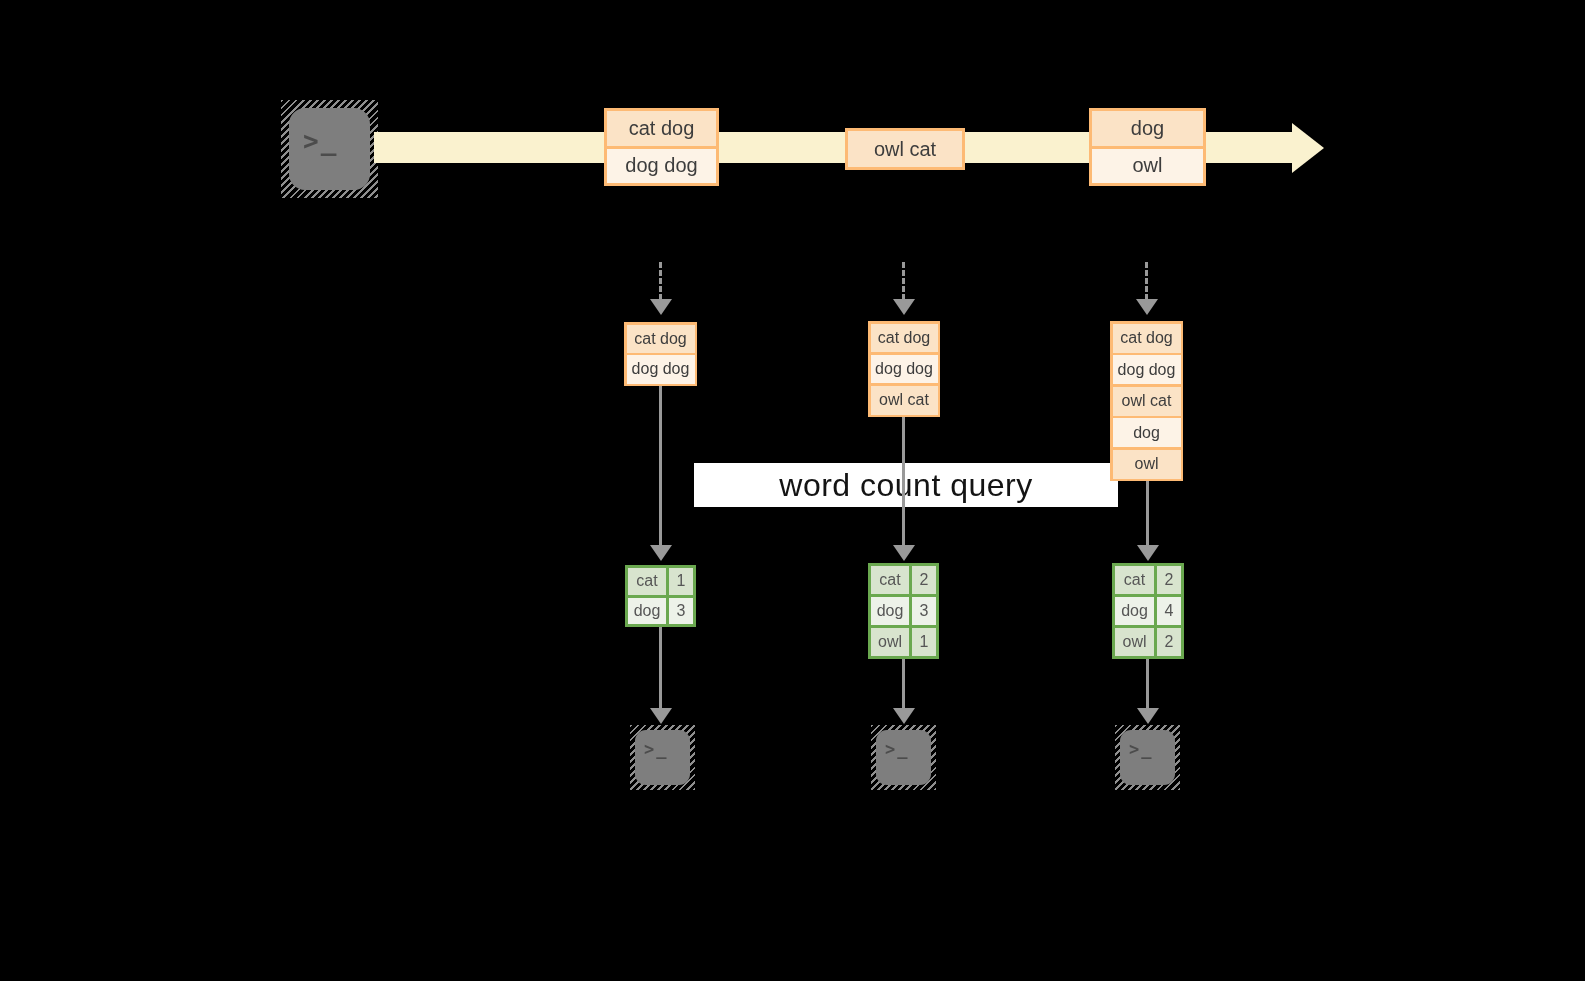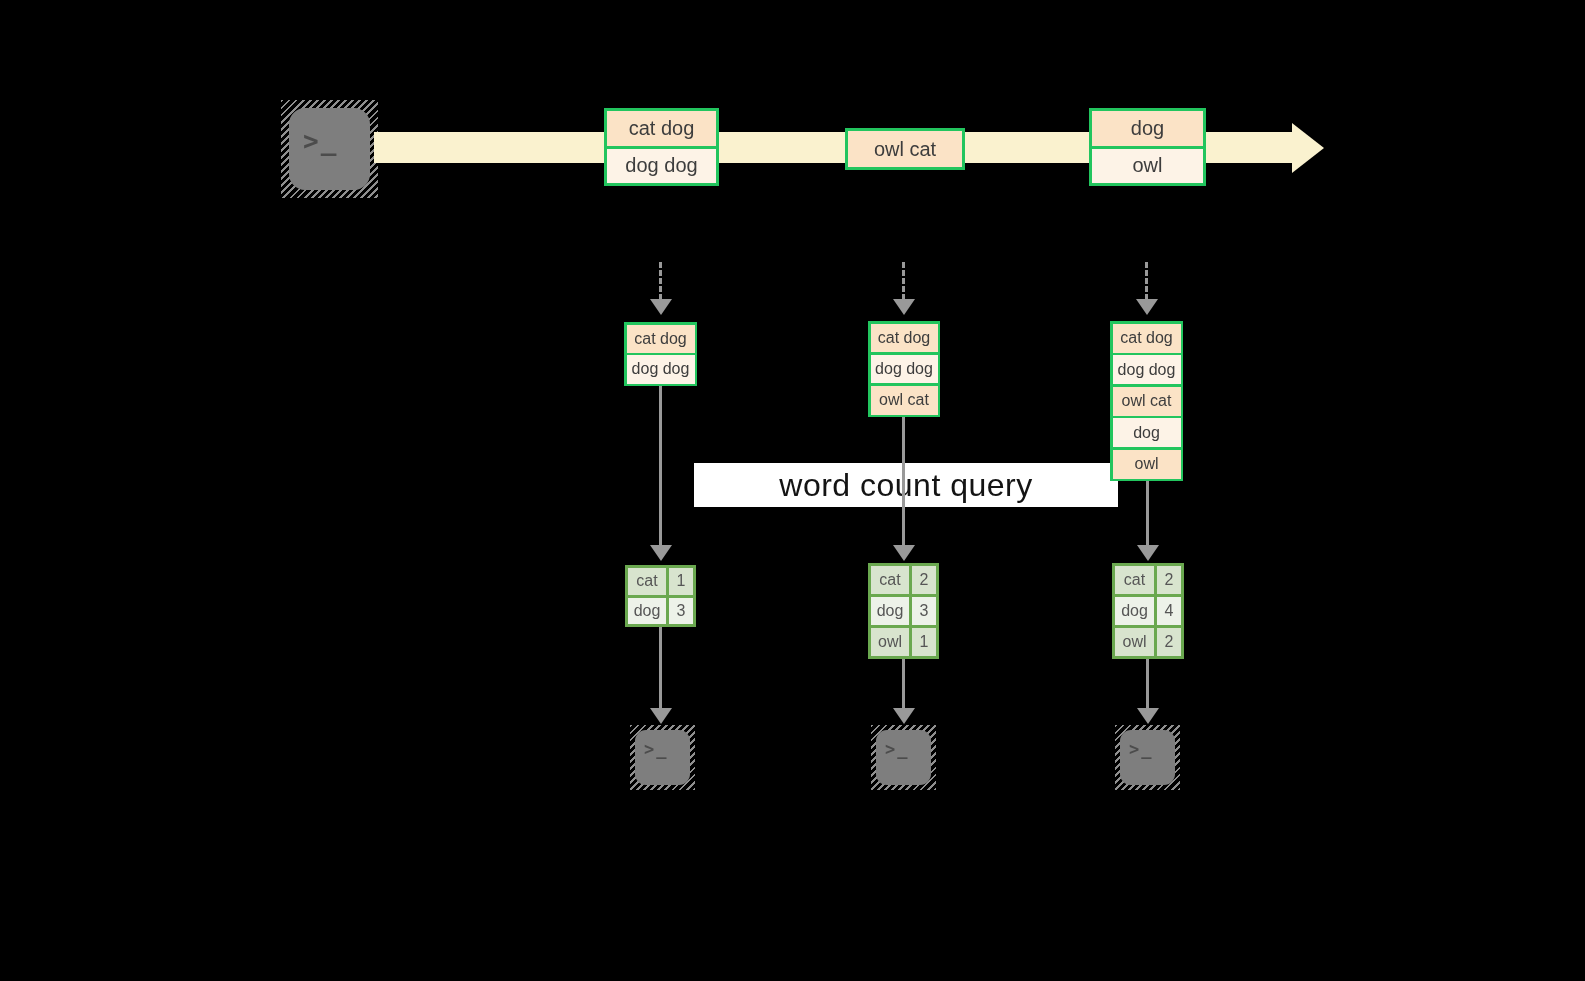--- a/index.html
+++ b/index.html
@@ -11,21 +11,21 @@
   .term{position:absolute;background:repeating-linear-gradient(135deg,#8f8f8f 0px,#8f8f8f 2px,rgba(0,0,0,0) 2px,rgba(0,0,0,0) 5px);}
   .term-body{position:absolute;background:#7e7e7e;color:#4c4c4c;font-family:"DejaVu Sans Mono","Liberation Mono",monospace;font-weight:bold;}
   .term.big .term-body{inset:8px;border-radius:16px;font-size:26px;padding:18px 0 0 14px;box-sizing:border-box;}
   .term.small .term-body{inset:5px;border-radius:11px;font-size:17px;padding:9px 0 0 9px;box-sizing:border-box;}
   .term-glyph{letter-spacing:2px;}
   
   .band{position:absolute;left:374px;top:132px;width:918px;height:31px;background:#FAF2CF;}
   .band-head{position:absolute;left:1292px;top:123px;width:0;height:0;
     border-top:25px solid rgba(0,0,0,0);border-bottom:25px solid rgba(0,0,0,0);border-left:32px solid #FAF2CF;}
   
-  .obox{position:absolute;background:#22c55e;display:flex;flex-direction:column;box-sizing:border-box;z-index:3;}
+  .obox{position:absolute;background:#fdba74;display:flex;flex-direction:column;box-sizing:border-box;z-index:3;}
   .obox .row{flex:1;display:flex;align-items:center;justify-content:center;color:#3d3d3d;white-space:nowrap;}
   .obox.evt{padding:3px;gap:3px;}
   .obox.evt .row{font-size:20px;}
   .obox.state{padding:2.5px;gap:2.5px;}
   .obox.state .row{font-size:16px;}
   .peach{background:#FBE3C6;}
   .cream{background:#FDF3E7;}
   
   .vline{position:absolute;width:3px;background:#999;z-index:4;}
   .vdash{position:absolute;width:0;border-left:3px dashed #999;z-index:4;}

